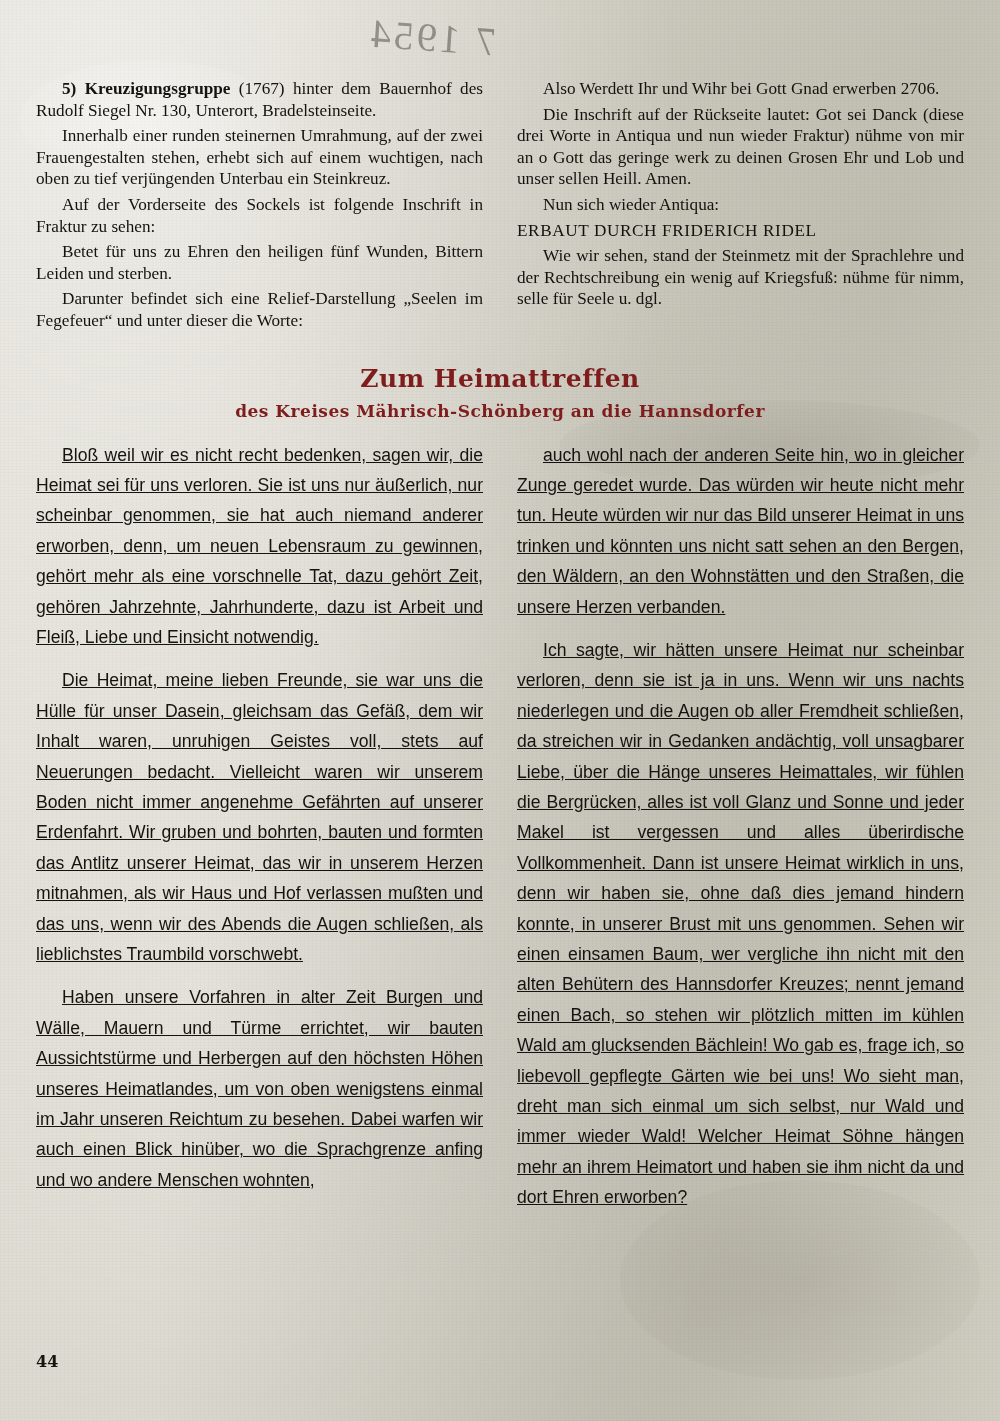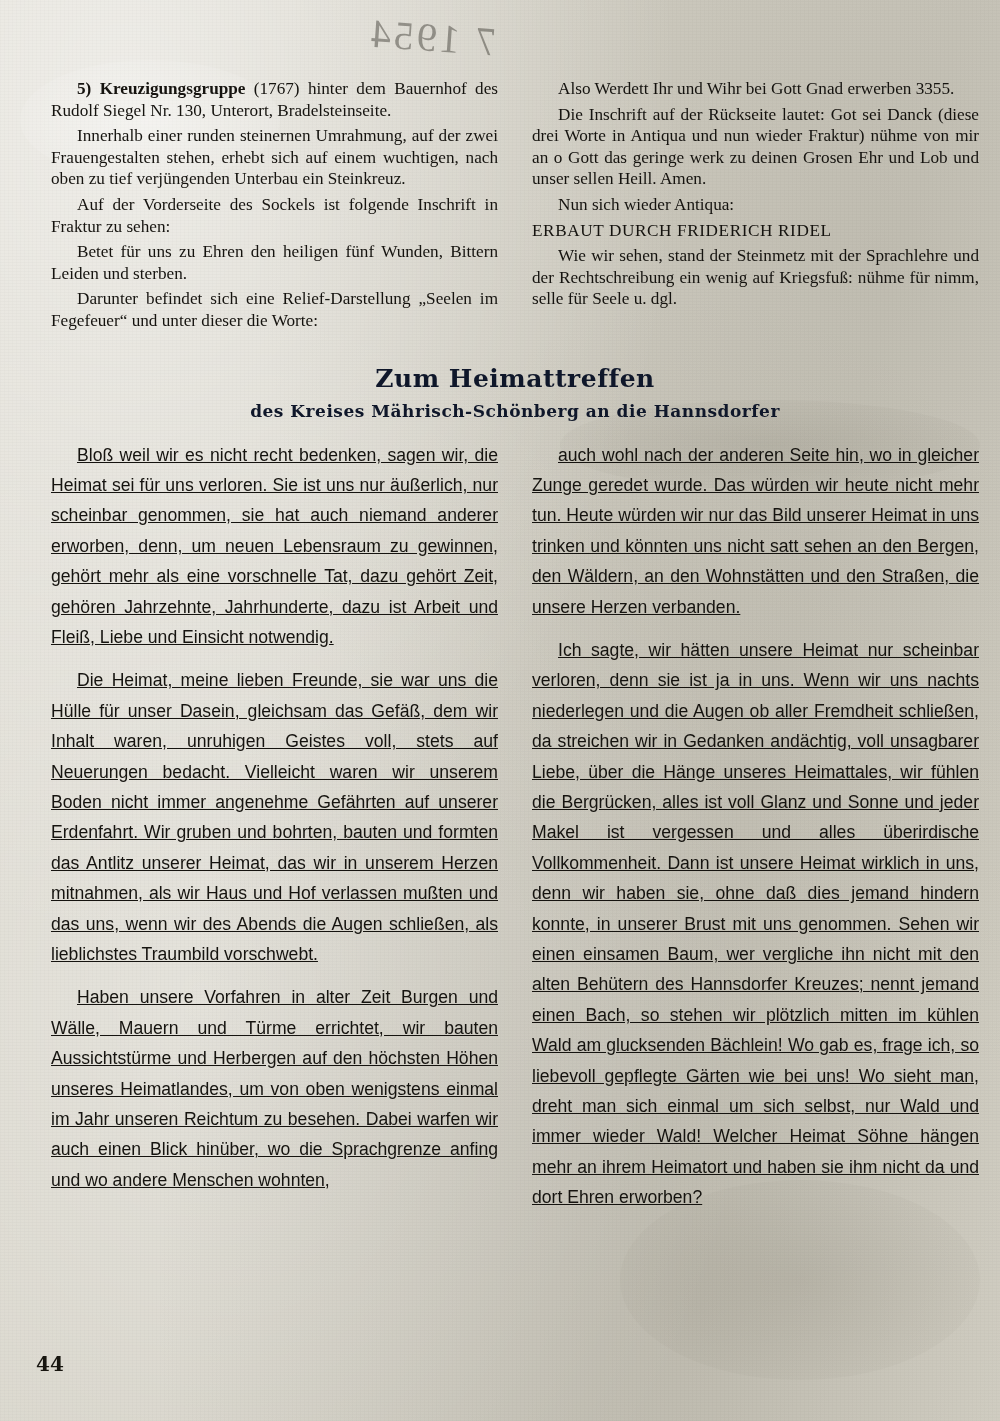--- a/index.html
+++ b/index.html
@@ -52,21 +52,21 @@
     font-size: 40px;
     color: rgba(40,38,32,0.42);
     transform: scaleX(-1) rotate(-4deg);
     letter-spacing: 3px;
     z-index: 2;
     white-space: nowrap;
   }
   .cols {
     position: absolute;
     top: 78px;
-    left: 51px;
+    left: 36px;
     width: 928px;
   }
   .col-row {
     display: flex;
     gap: 34px;
   }
   .col {
     width: 447px;
   }
   p {
@@ -83,42 +83,42 @@
     font-weight: bold;
   }
   .headline {
     margin-top: 30px;
     text-align: center;
     font-family: "DejaVu Serif", serif;
     font-weight: bold;
     font-size: 25px;
     line-height: 33px;
     letter-spacing: 0.5px;
-    color: #0f172a;
+    color: #7f1d1d;
   }
   .headline .l2 {
     display: block;
     font-size: 17px;
   }
   .article p {
     font-family: "Liberation Sans", sans-serif;
     font-size: 17.6px;
     line-height: 30.4px;
     text-indent: 26px;
     text-align: justify;
     text-decoration: underline;
   }
   .article p + p { margin-top: 13px; }
   .folio {
     position: absolute;
     left: 36px;
     top: 1352px;
     font-family: "DejaVu Serif", serif;
     font-weight: bold;
-    font-size: 20px;
+    font-size: 16px;
     color: #17150f;
   }
   .sep-space { height: 12px; }
   .antiqua-line {
     font-variant: normal;
     letter-spacing: 0.6px;
   }
   
   .smudge {
     position: absolute;
@@ -148,21 +148,21 @@
 
         <div class="col">
           <p><span class="smallcapsbold">5) Kreuzigungsgruppe</span><span> (1767) hinter dem Bauernhof des Rudolf Siegel Nr. 130, Unterort, Bradelsteinseite.</span></p>
           <p>Innerhalb einer runden steinernen Umrahmung, auf der zwei Frauengestalten stehen, erhebt sich auf einem wuchtigen, nach oben zu tief verjüngenden Unterbau ein Steinkreuz.</p>
           <p>Auf der Vorderseite des Sockels ist folgende Inschrift in Fraktur zu sehen:</p>
           <p>Betet für uns zu Ehren den heiligen fünf Wunden, Bittern Leiden und sterben.</p>
           <p>Darunter befindet sich eine Relief-Darstellung „Seelen im Fegefeuer“ und unter dieser die Worte:</p>
         </div>
 
         <div class="col">
-          <p>Also Werdett Ihr und Wihr bei Gott Gnad erwerben 3355.</p>
+          <p>Also Werdett Ihr und Wihr bei Gott Gnad erwerben 2706.</p>
           <p>Die Inschrift auf der Rückseite lautet: Got sei Danck (diese drei Worte in Antiqua und nun wieder Fraktur) nühme von mir an o Gott das geringe werk zu deinen Grosen Ehr und Lob und unser sellen Heill. Amen.</p>
           <p>Nun sich wieder Antiqua:</p>
           <p class="noindent antiqua-line">ERBAUT DURCH FRIDERICH RIDEL</p>
           <p>Wie wir sehen, stand der Steinmetz mit der Sprachlehre und der Rechtschreibung ein wenig auf Kriegsfuß: nühme für nimm, selle für Seele u. dgl.</p>
         </div>
 
       </div>
 
       <div class="headline">
         <span>Zum Heimattreffen</span>

